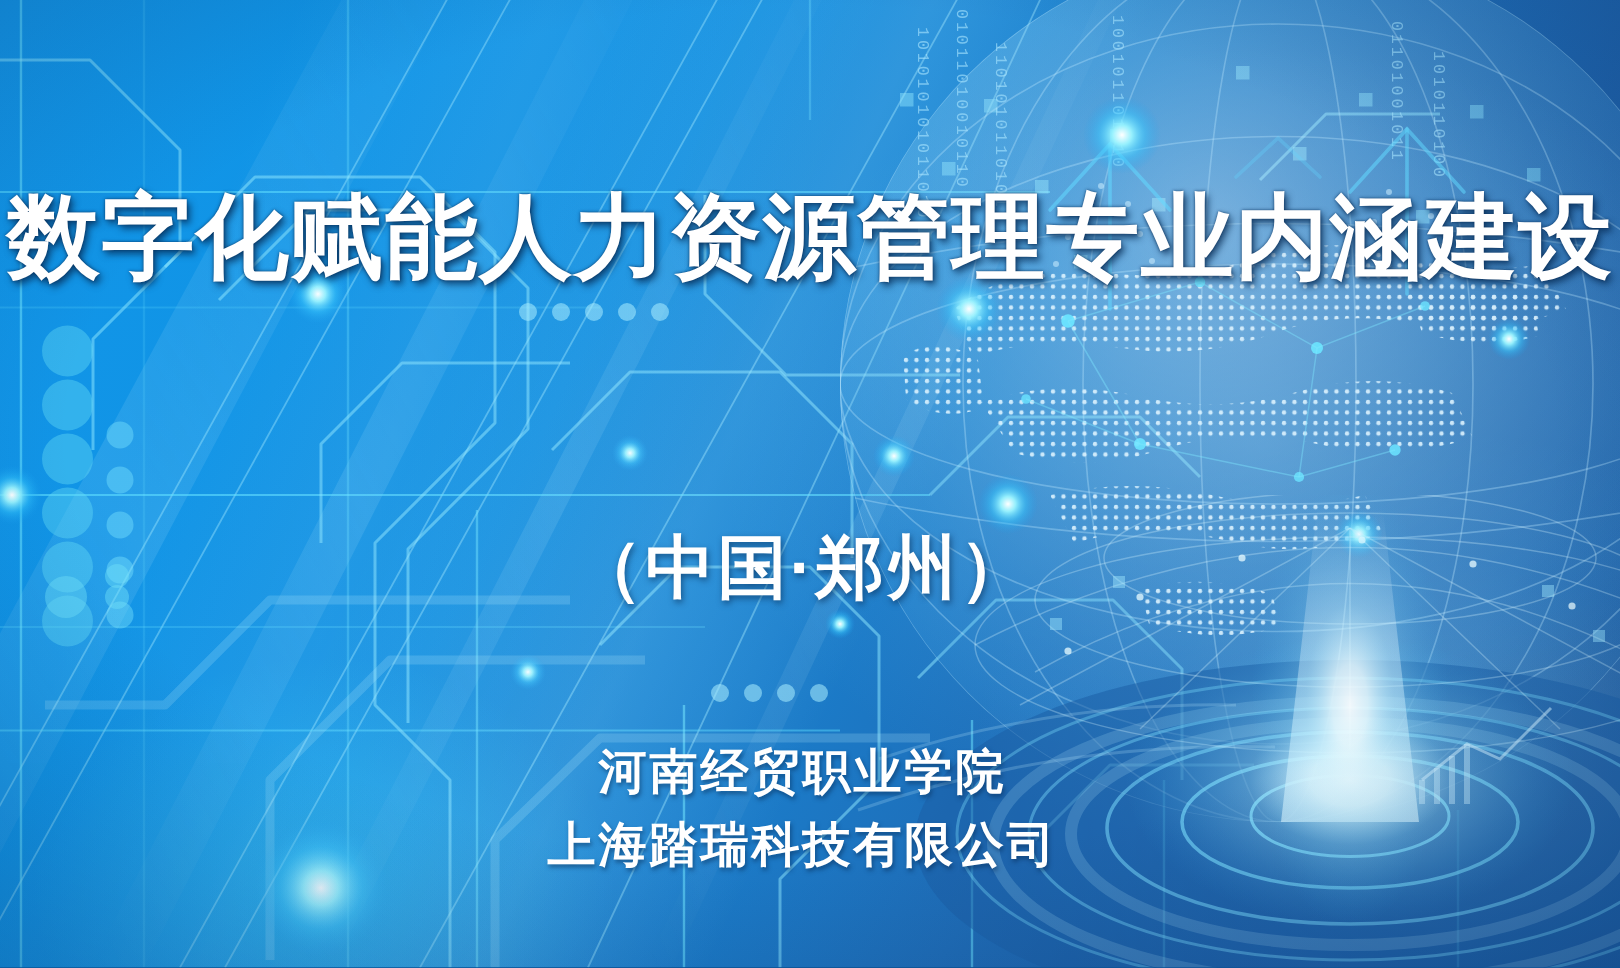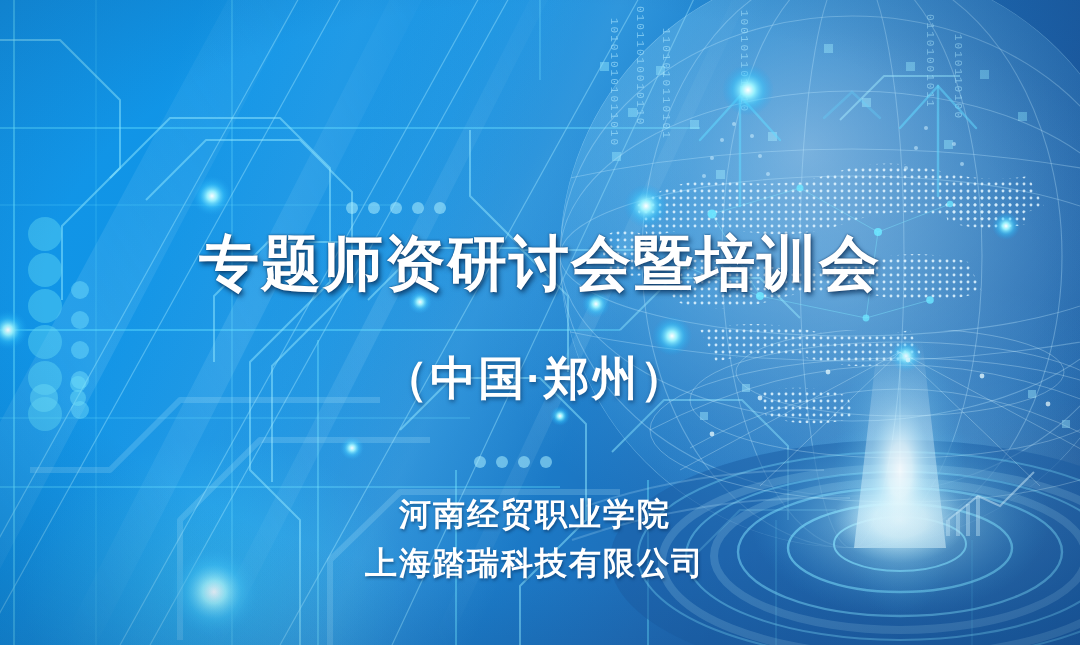--- a/index.html
+++ b/index.html
@@ -401,19 +401,19 @@
         <path d="M572,540 Q704,494 850,498"></path>
       </g>
     </g>
   </svg>
 
   <div class="sheen s1"></div>
   <div class="sheen s2"></div>
   <div class="vig"></div>
 
   <div class="titles">
-    <div class="t-line" id="title-2">专题师资研讨会暨培训会</div>
+    <div class="t-line" id="title-1">数字化赋能人力资源管理专业内涵建设</div>
     <div class="t-line" id="title-3">（中国·郑州）</div>
     <div class="t-line" id="org-1">河南经贸职业学院</div>
     <div class="t-line" id="org-2">上海踏瑞科技有限公司</div>
   </div>
 
 </div>
 
 </body></html>

